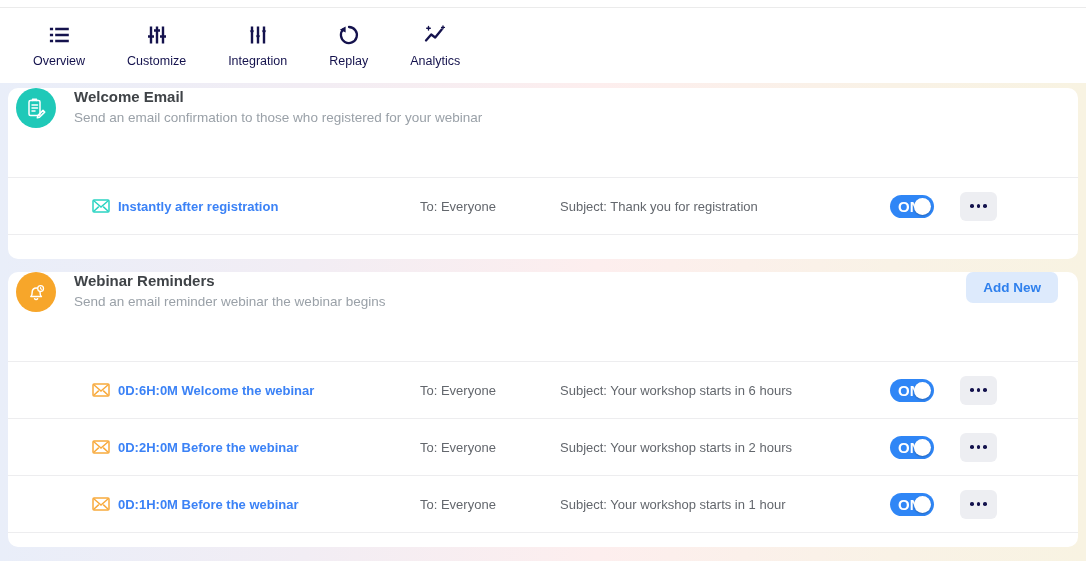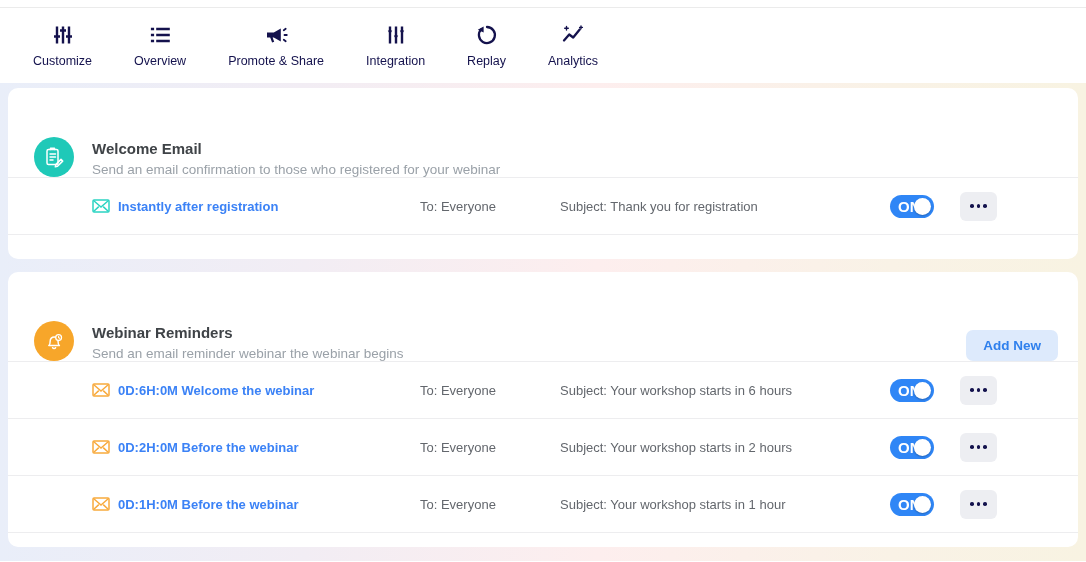--- a/index.html
+++ b/index.html
@@ -22,21 +22,21 @@
   .content {
     height:478px;
     background:linear-gradient(90deg,#e9eef9 0%,#f2edf4 28%,#fdeeee 55%,#f9f2e6 82%,#f8f3e2 100%);
     padding:5px 8px 0 8px;
     display:flex; flex-direction:column; gap:13px;
   }
   .card { background:#fff; border-radius:10px; overflow:hidden; }
   .card.welcome { height:171px; }
   .card.reminders { height:275px; }
 
-  .card-header { height:89px; display:flex; align-items:flex-end; padding:0 20px 0 26px; }
+  .card-header { height:89px; display:flex; align-items:flex-start; padding:0 20px 0 8px; }
   .badge { width:40px; height:40px; border-radius:50%; flex:0 0 40px;
            display:flex; align-items:center; justify-content:center; margin-right:18px; }
   .badge.teal { background:#1fc9b8; }
   .badge.orange { background:#f7a62a; }
   .hd-title { font-size:15px; font-weight:700; color:#3f4347; margin-bottom:5px; }
   .hd-desc  { font-size:13.5px; color:#9aa1a8; }
 
   .add-btn {
     margin-left:auto; background:#ddeafc; color:#2f80ed; border:none; cursor:pointer;
     font-family:"Liberation Sans",sans-serif; font-size:13.5px; font-weight:700;
@@ -79,49 +79,38 @@
 <body>
 
 <div class="page">
 
   <div class="top-strip"></div>
 
   <nav class="tabbar">
     <div class="tab">
       <span class="tab-icon">
         <svg width="24" height="24" viewBox="0 0 24 24">
+            <g stroke="#14124d" stroke-width="2.6" stroke-linecap="square" fill="none">
+              <path d="M4.2 6h.6M4.2 12h.6M4.2 18h.6"></path>
+              <path d="M9.5 6H20.5M9.5 12H20.5M9.5 18H20.5"></path>
+            </g>
+          </svg>
+      </span>
+      <span class="tab-label">Overview</span>
+    </div>
+    <div class="tab">
+      <span class="tab-icon">
+        <svg width="24" height="24" viewBox="0 0 24 24">
             <g stroke="#14124d" stroke-width="2.4" fill="none">
               <path d="M6 3.5v17M12 3.5v17M18 3.5v17"></path>
               <path d="M3 13.5h6M9 7.5h6M15 13.5h6"></path>
             </g>
           </svg>
       </span>
       <span class="tab-label">Customize</span>
-    </div>
-    <div class="tab">
-      <span class="tab-icon">
-        <svg width="24" height="24" viewBox="0 0 24 24">
-            <g stroke="#14124d" stroke-width="2.6" stroke-linecap="square" fill="none">
-              <path d="M4.2 6h.6M4.2 12h.6M4.2 18h.6"></path>
-              <path d="M9.5 6H20.5M9.5 12H20.5M9.5 18H20.5"></path>
-            </g>
-          </svg>
-      </span>
-      <span class="tab-label">Overview</span>
-    </div>
-    <div class="tab">
-      <span class="tab-icon">
-        <svg width="24" height="24" viewBox="0 0 24 24">
-            <path fill="#14124d" d="M3 9.5v5h3.2l1.9 5 2.1-.8-1.6-4.2h1.2l7 4V5.5l-7 4H3z"></path>
-            <g stroke="#14124d" stroke-width="1.8" fill="none" stroke-linecap="round">
-              <path d="M19.8 7.2l1.9-1.4M20.5 12h2.3M19.8 16.8l1.9 1.4"></path>
-            </g>
-          </svg>
-      </span>
-      <span class="tab-label">Promote &amp; Share</span>
     </div>
     <div class="tab">
       <span class="tab-icon">
         <svg width="24" height="24" viewBox="0 0 24 24">
             <g stroke="#14124d" stroke-width="2.4" fill="none">
               <path d="M6 3.5v17M12 3.5v17M18 3.5v17"></path>
             </g>
             <g fill="#14124d">
               <path d="M3.8 7.5h4.4L6 11.2zM9.8 12.5h4.4L12 16.2zM15.8 7.5h4.4L18 11.2z"></path>
             </g>

